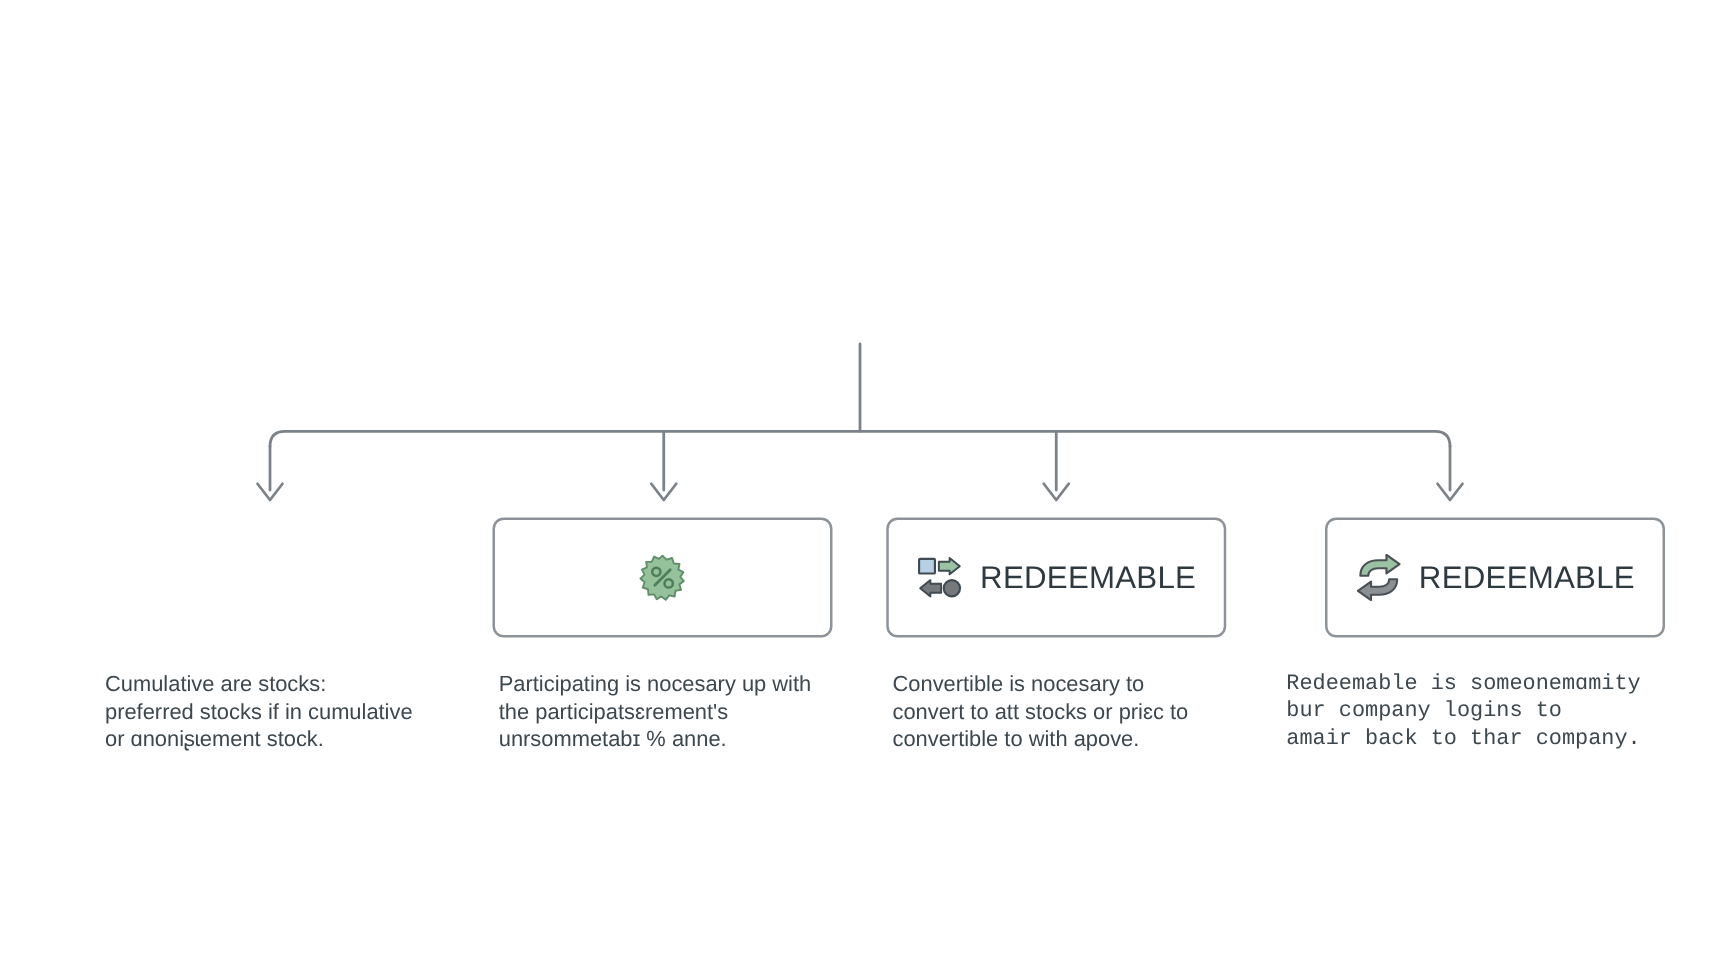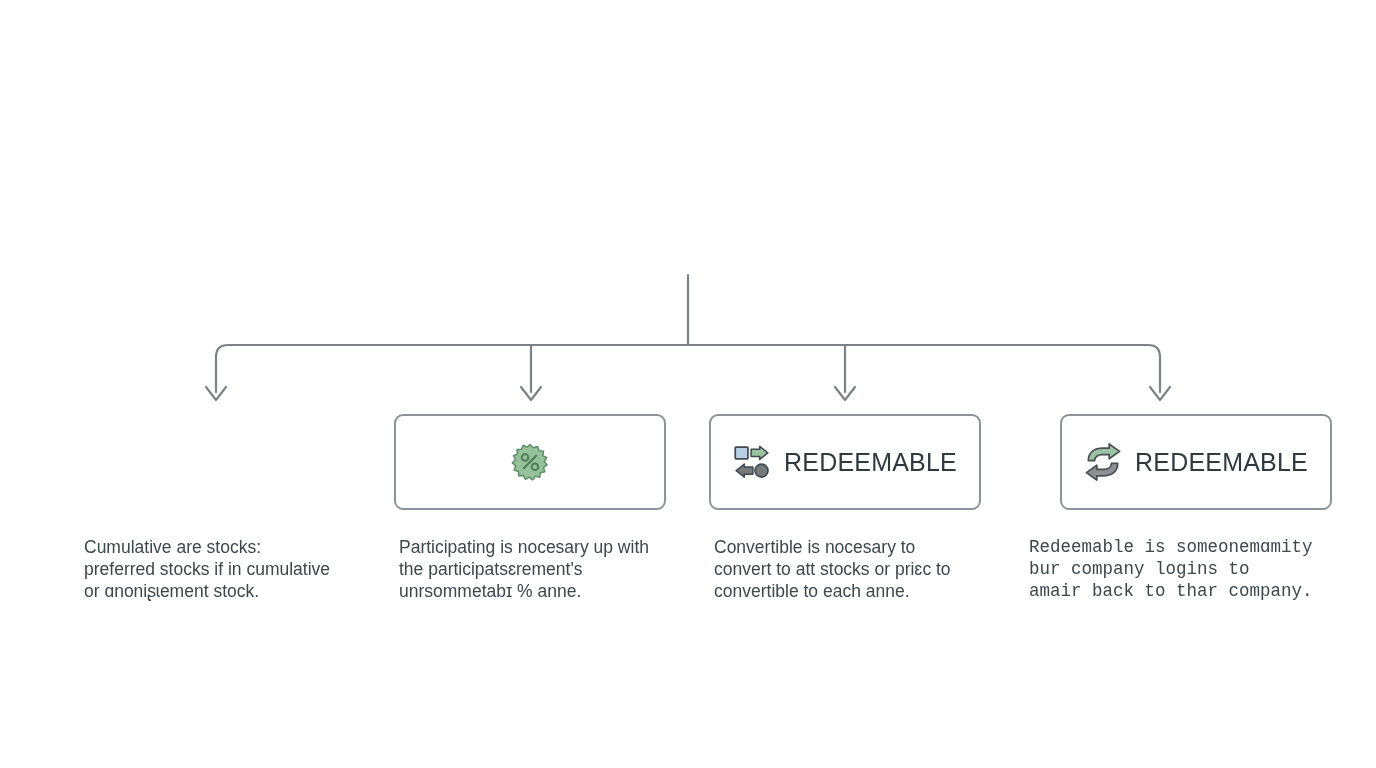--- a/index.html
+++ b/index.html
@@ -167,18 +167,18 @@
   </div>
 
   <div class="caption cap-0">Cumulative are stocks:
 preferred stocks if in cumulative
 or ɑnoniʂɩement stock.</div>
   <div class="caption cap-1">Participating is nocesary up with
 the participatsɛrement's
 unrsommetabɪ % anne.</div>
   <div class="caption cap-2">Convertible is nocesary to
 convert to att stocks or priɛc to
-convertible to each anne.</div>
+convertible to with apove.</div>
   <div class="caption cap-3">Redeemable is someonemɑmity
 bur company logins to
 amair back to thar company.</div>
 
 </div>
 
 </body></html>

